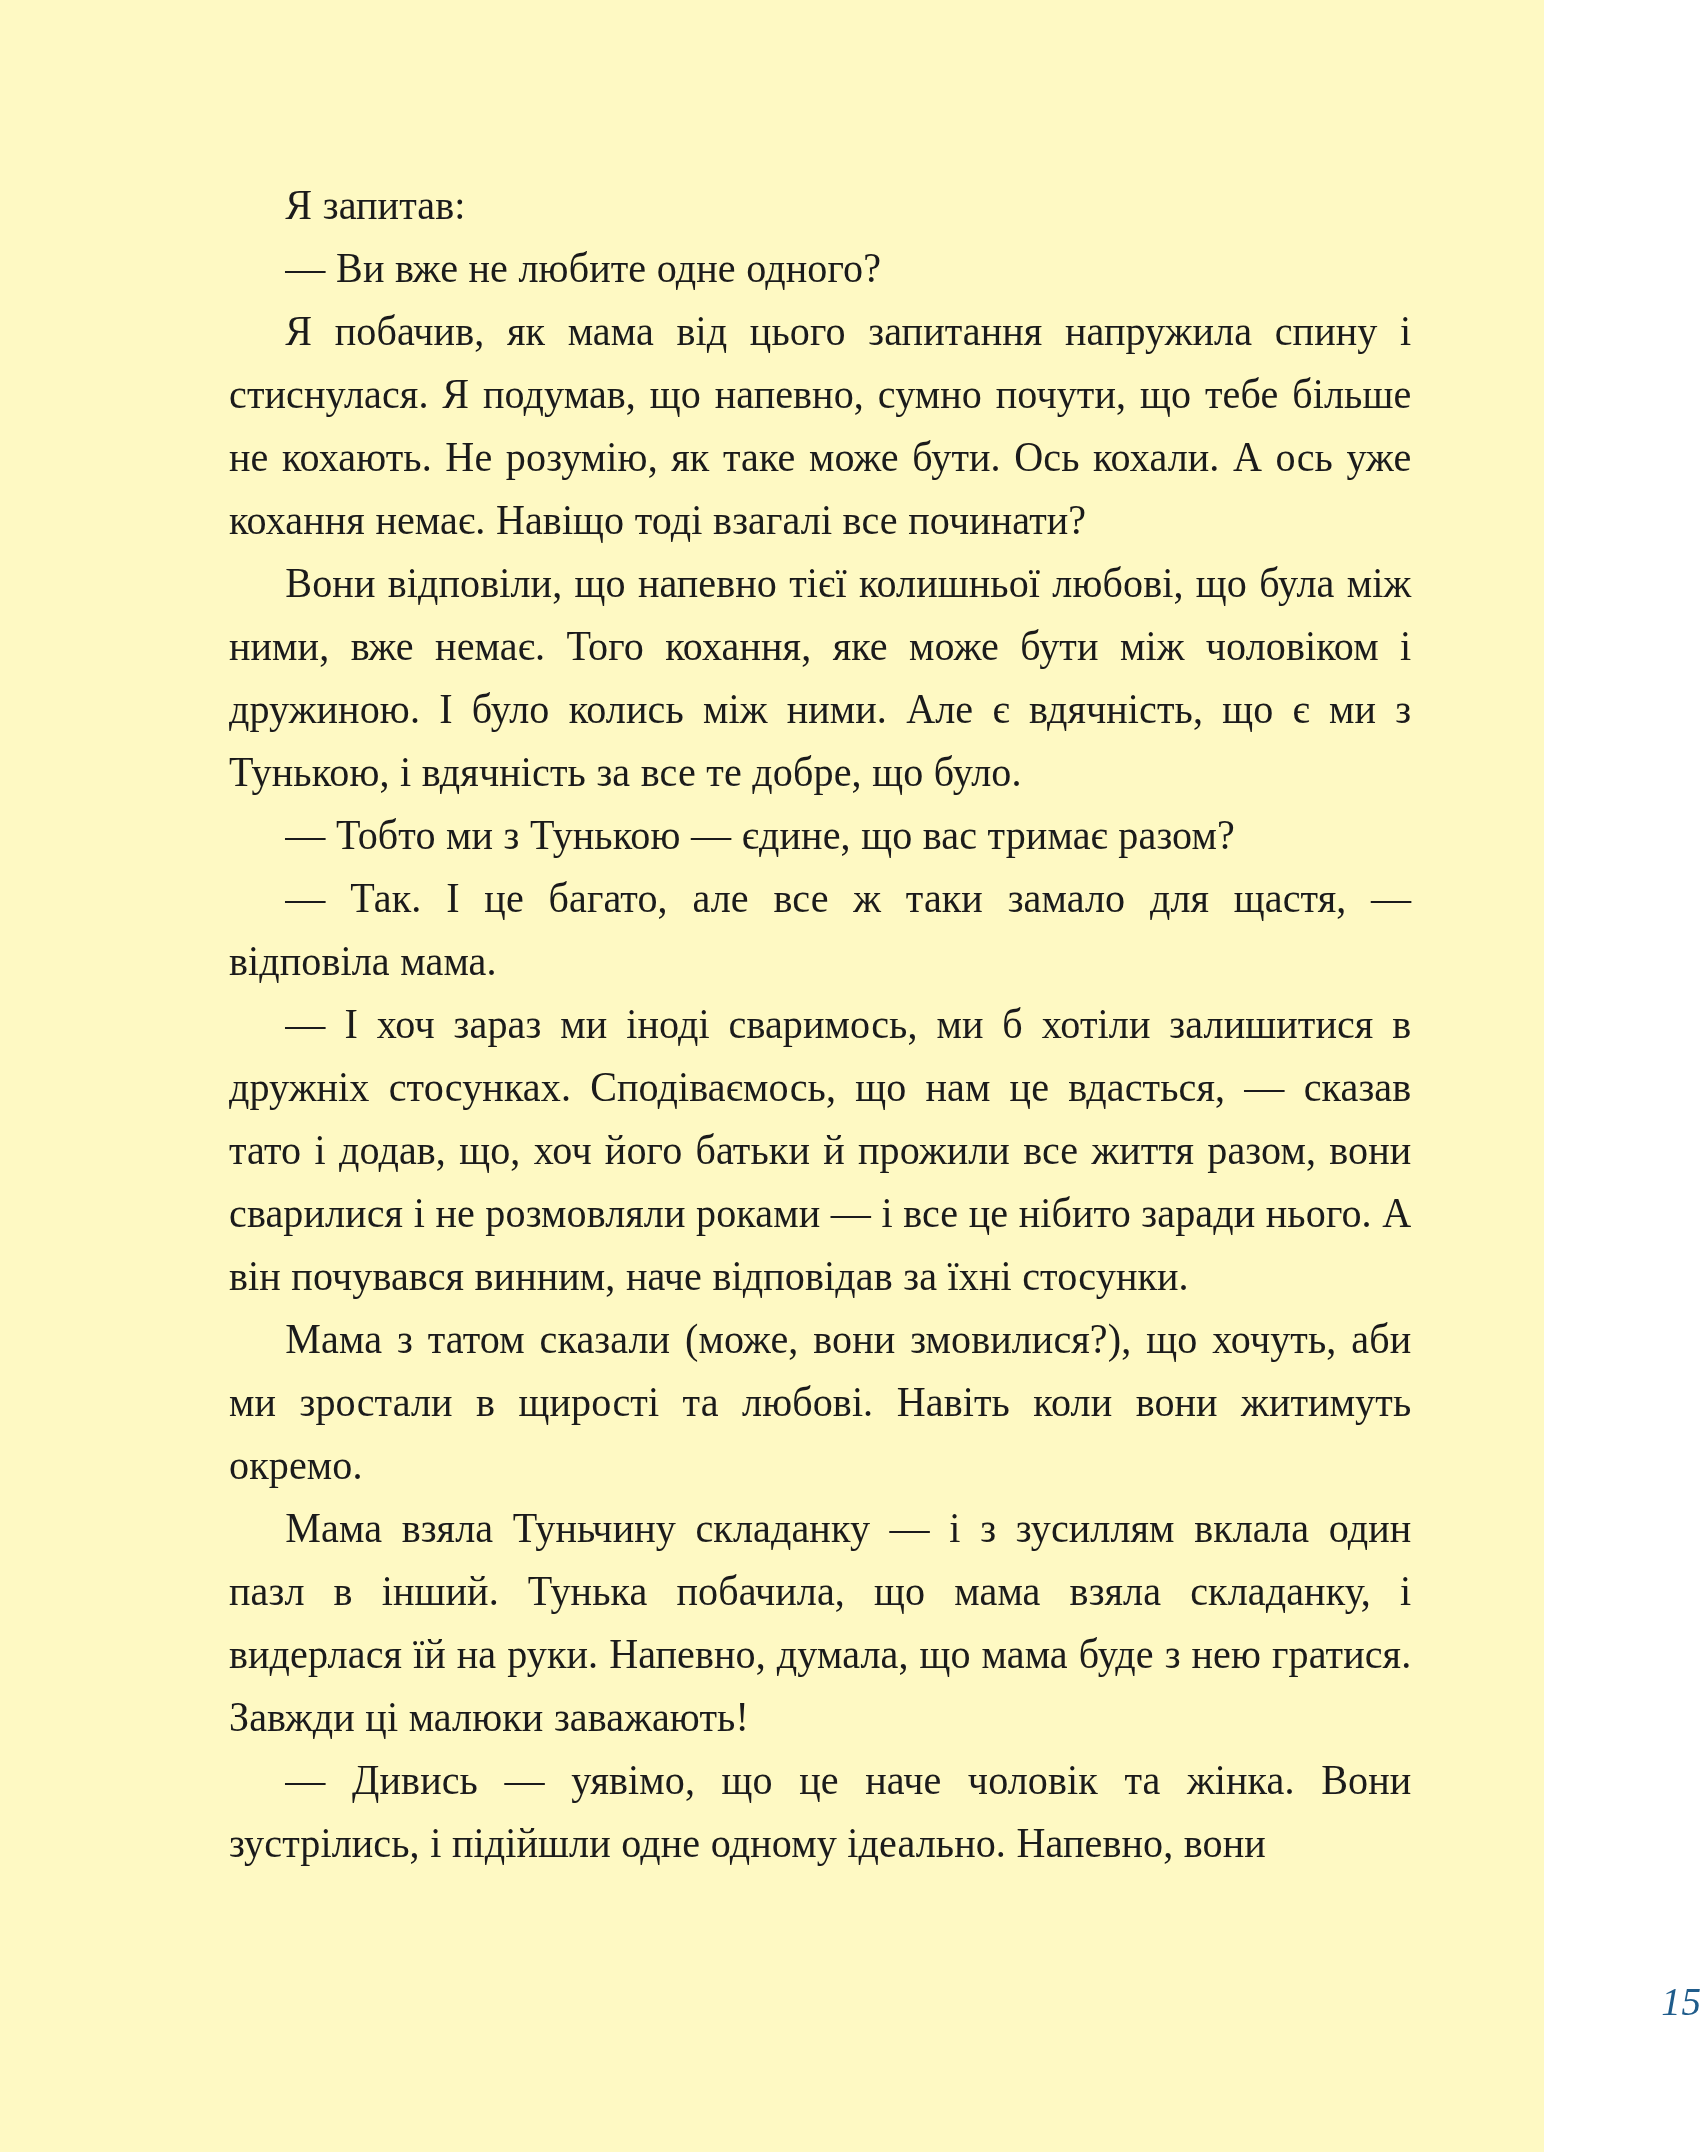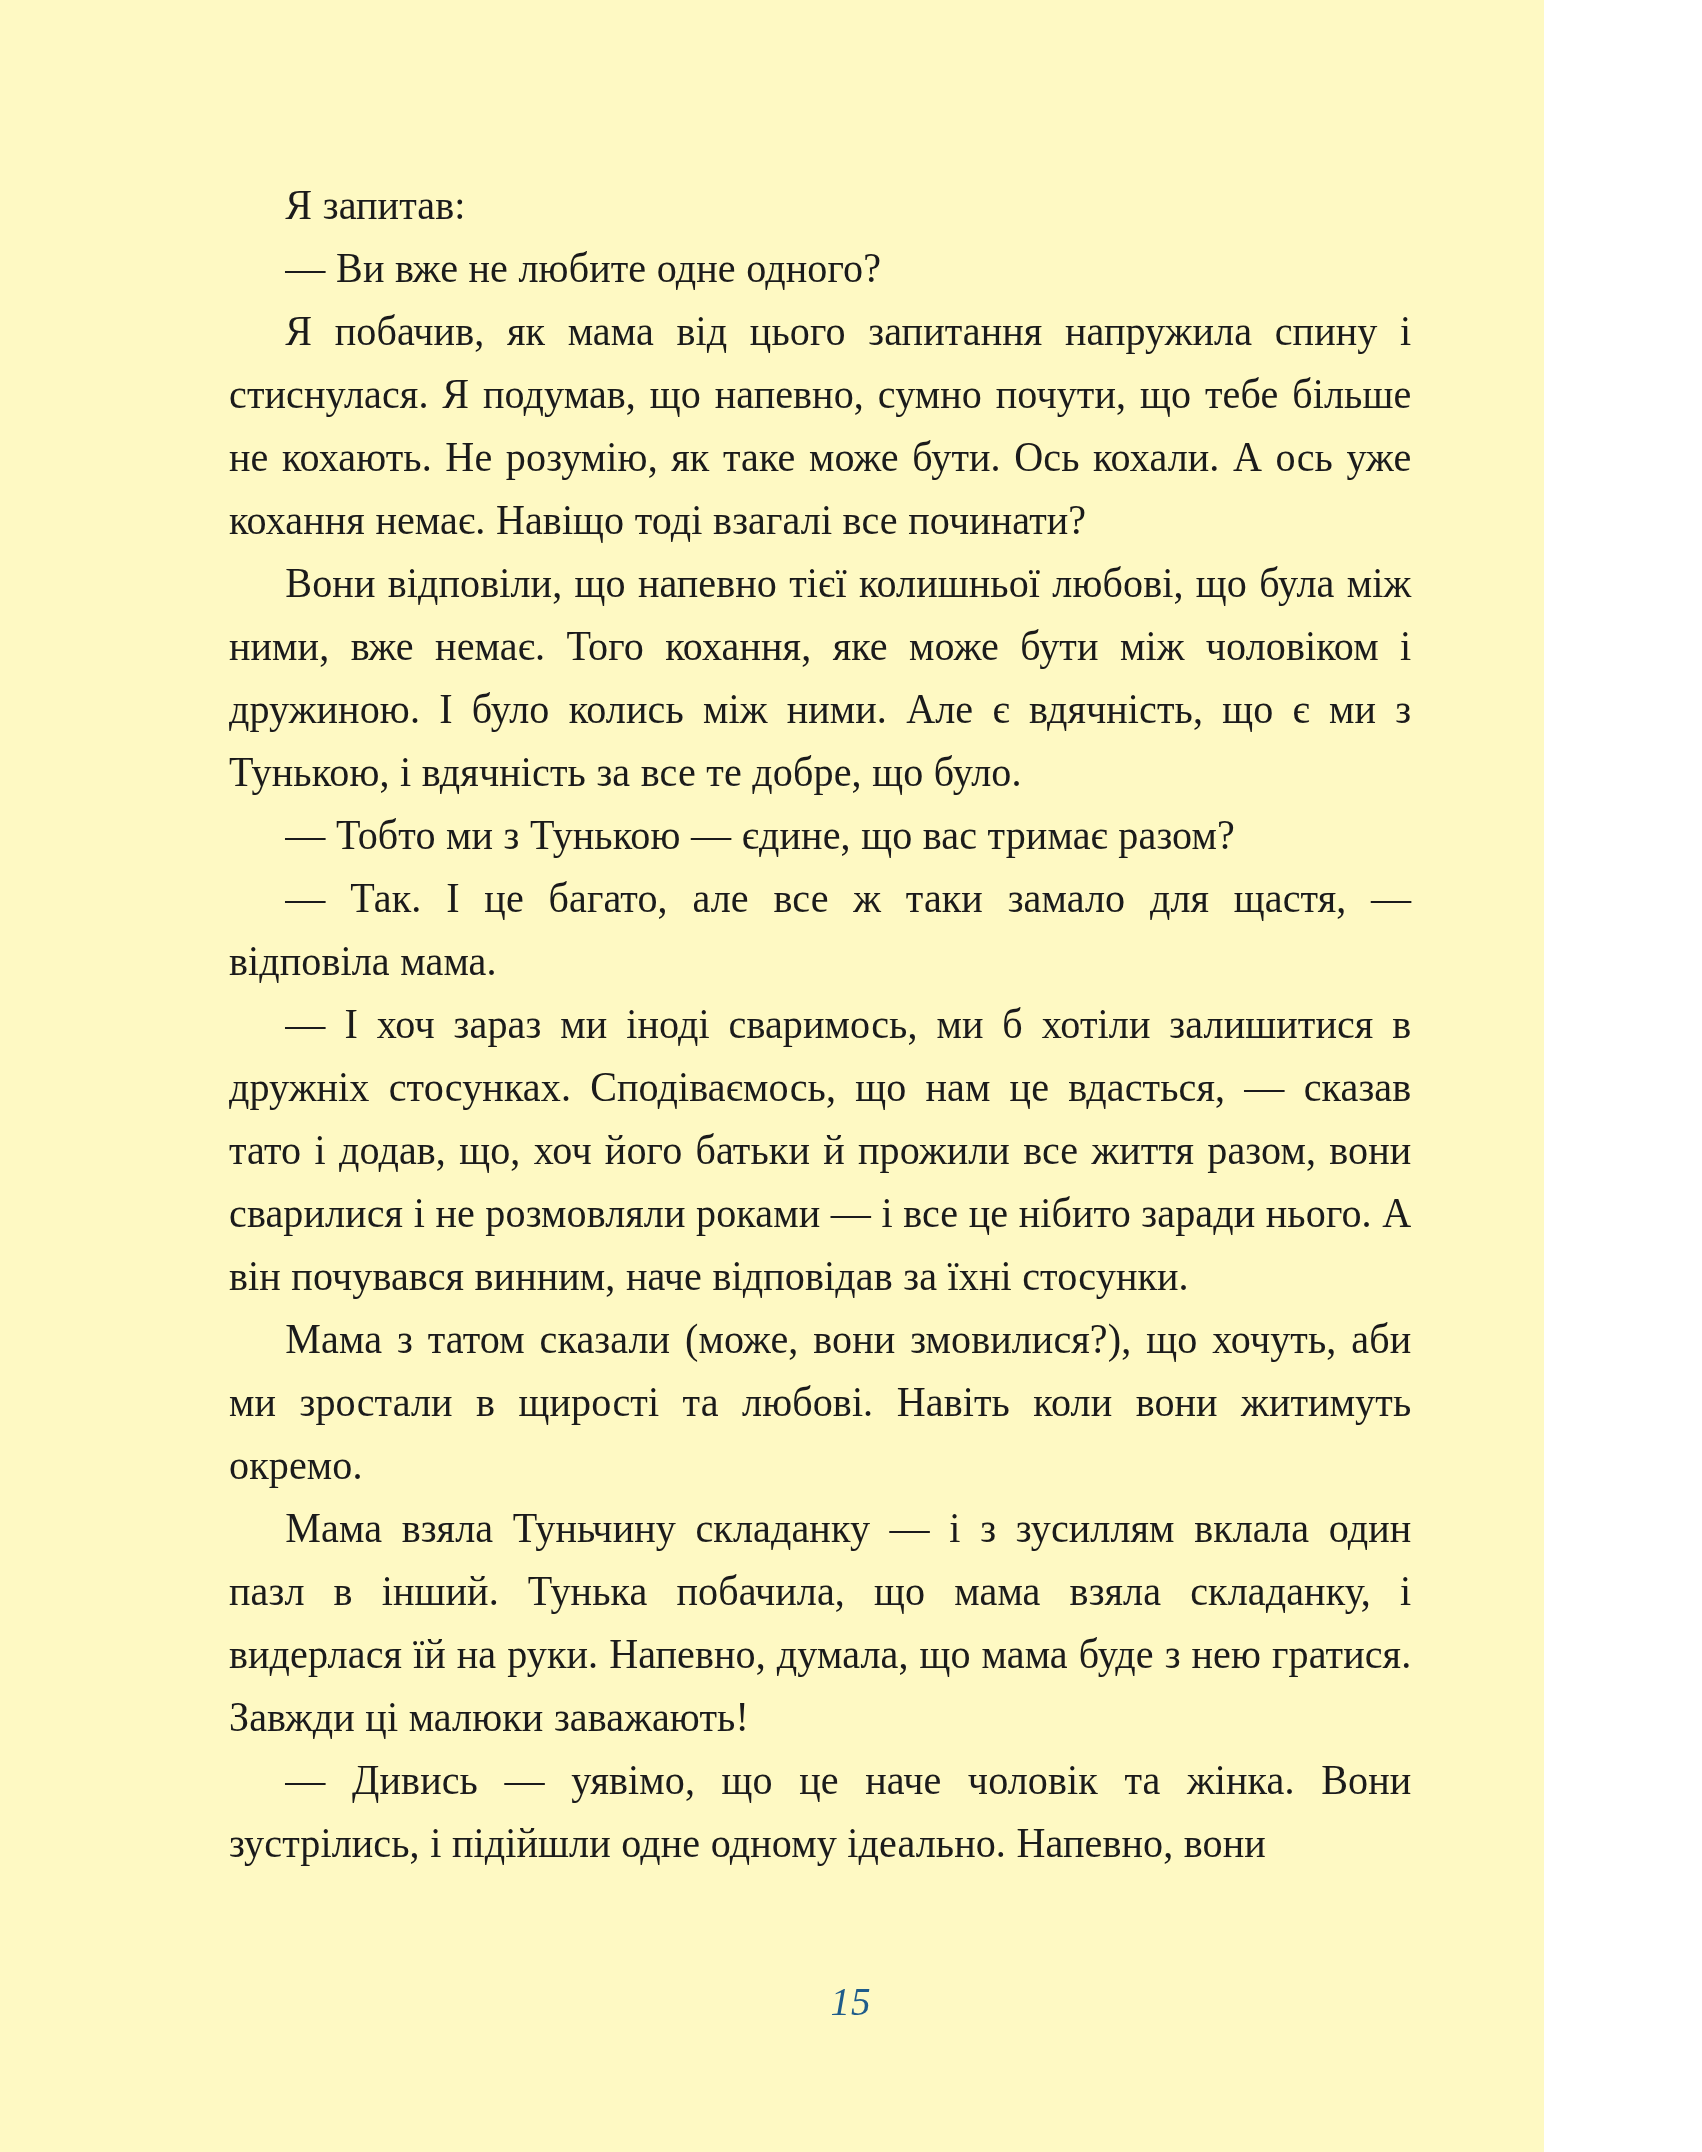--- a/index.html
+++ b/index.html
@@ -52,21 +52,21 @@
     width: 100%;
   }
   .para.nostretch::after {
     content: none;
   }
   .folio {
     position: absolute;
     left: 0;
     top: 1979px;
     width: 1702px;
-    text-align: center;
+    text-align: right;
     font-size: 39px;
     line-height: 46px;
     font-family: "Liberation Serif", "DejaVu Serif", serif;
     font-style: italic;
     color: #1f5c8b;
     letter-spacing: 0.9px;
   }
 </style>
 </head>
 <body>

